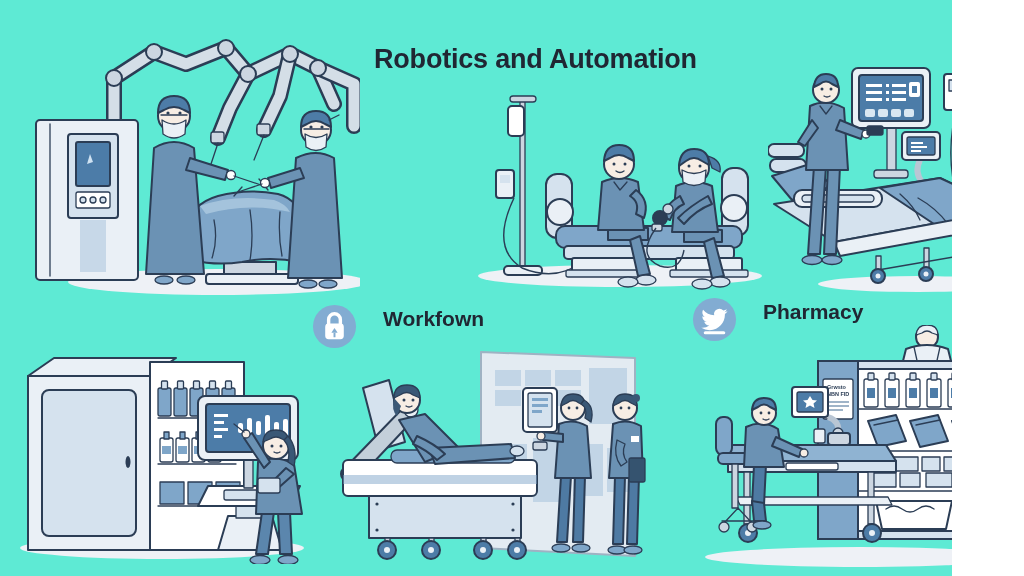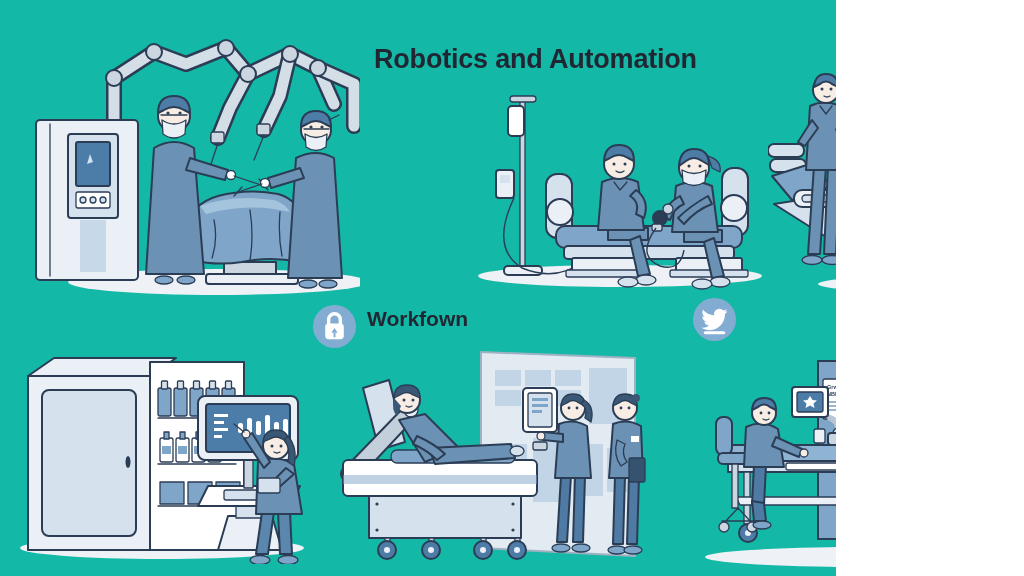--- a/index.html
+++ b/index.html
@@ -1,27 +1,27 @@
 <!DOCTYPE html>
 <html><head>
 <meta charset="utf-8">
 <style>
   html,body{margin:0;padding:0;background:#fff;}
-  .canvas{position:relative;width:816px;height:576px;background:#14b8a6;overflow:hidden;
-          font-family:"Liberation Sans",sans-serif;padding-left:20px;}
+  .canvas{position:relative;width:952px;height:576px;background:#5eead4;overflow:hidden;
+          font-family:"Liberation Sans",sans-serif;}
   .title{position:absolute;top:44px;left:374px;margin:0;font-size:27px;font-weight:700;
          color:#202733;letter-spacing:-.2px;}
   .scene{position:absolute;margin:0;}
   #scene-surgery{left:28px;top:8px;width:332px;height:292px;}
   #scene-endoscopy{left:470px;top:78px;width:300px;height:215px;}
   #scene-bedside{left:768px;top:58px;width:252px;height:237px;}
   #scene-dispensing{left:12px;top:336px;width:300px;height:228px;}
   #scene-patient{left:333px;top:348px;width:317px;height:218px;}
   #scene-pharmacy{left:690px;top:325px;width:334px;height:248px;}
-  .caption{position:absolute;display:flex;align-items:flex-start;gap:10px;}
+  .caption{position:absolute;display:flex;align-items:flex-start;gap:26px;}
   #caption-workflow{left:312px;top:304px;}
   #caption-pharmacy{left:692px;top:297px;}
   .cap-icon{width:45px;height:45px;flex:0 0 45px;}
   .cap-text{font-size:21px;line-height:25px;font-weight:700;color:#202733;padding-top:2px;}
   .cap-text span{display:block;}
   
   svg{display:block;width:100%;height:100%;}
   svg .o{stroke:#2b3d55;stroke-width:2;stroke-linejoin:round;stroke-linecap:round;}
   svg .t{stroke-width:1.3;}
   svg .n{fill:none;}
@@ -574,16 +574,17 @@
     <span class="cap-icon">
       <svg viewBox="0 0 46 46">
         <circle cx="23" cy="23" r="22" fill="#82acd2"></circle>
         <g transform="translate(9.5,9.5) scale(1.12)">
           <path fill="#ffffff" d="M23.953 4.57a10 10 0 01-2.825.775 4.958 4.958 0 002.163-2.723c-.951.555-2.005.959-3.127 1.184a4.92 4.92 0 00-8.384 4.482C7.69 8.095 4.067 6.13 1.64 3.162a4.822 4.822 0 00-.666 2.475c0 1.71.87 3.213 2.188 4.096a4.904 4.904 0 01-2.228-.616v.06a4.923 4.923 0 003.946 4.827 4.996 4.996 0 01-2.212.085 4.936 4.936 0 004.604 3.417 9.867 9.867 0 01-6.102 2.105c-.39 0-.779-.023-1.17-.067a13.995 13.995 0 007.557 2.209c9.053 0 13.998-7.496 13.998-13.985 0-.21 0-.42-.015-.63A9.935 9.935 0 0024 4.59z"></path>
         </g>
         <rect x="12" y="35" width="22" height="3.2" rx="1.6" fill="#ffffff"></rect>
       </svg>
     </span>
     <span class="cap-text">
+      <span>Pharmacy</span>
     </span>
   </div>
 
 </div>
 
 </body></html>

